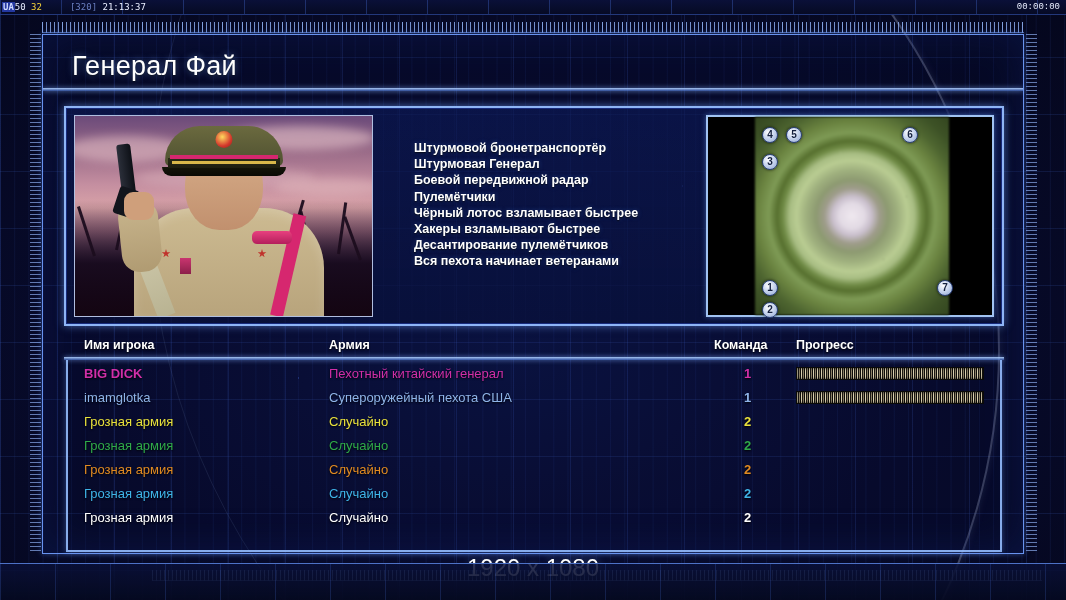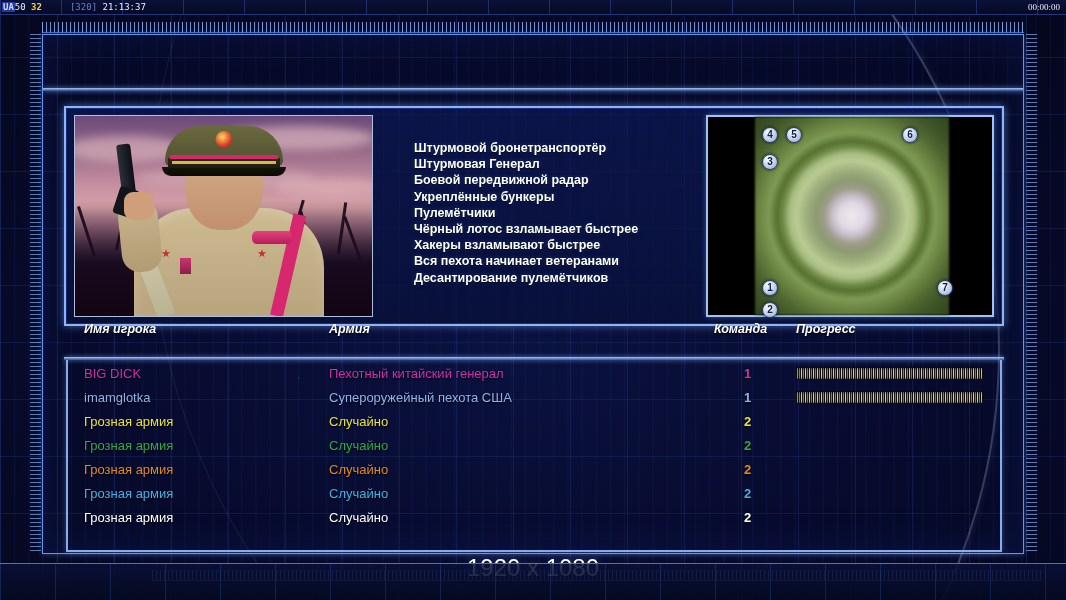--- a/index.html
+++ b/index.html
@@ -53,25 +53,25 @@
   .topbar { position:absolute; left:0; top:0; width:1066px; height:15px;
     background:linear-gradient(to bottom,#0a1038,#060a24);
     border-bottom:1px solid rgba(60,95,190,.5); }
   .topbar .tgrid { position:absolute; inset:0;
     background-image:linear-gradient(to right, rgba(70,110,215,.35) 1px, transparent 1px);
     background-size:61px 100%; }
   .topleft { position:absolute; left:2px; top:1px; font-size:9px; line-height:13px;
     font-family:"DejaVu Sans Mono", monospace; white-space:nowrap; letter-spacing:0px; }
   .topleft .ua { color:#cfd9ff; background:#2438a0; padding:0 1px; font-weight:bold; }
   .topleft .n1 { color:#e7ecff; }
-  .topleft .n2 { color:#f5d23a; font-weight:bold; }
+  .topleft .n2 { color:#f5d23a; font-weight:normal; }
   .topleft .n3 { color:#6a7ec0;margin-left:28px; }
   .topleft .tm { color:#e9eeff; }
   .topright { position:absolute; right:6px; top:1px; font-size:9px; line-height:13px;
-    color:#e9eeff; font-family:Liberation Serif, serif; }
+    color:#e9eeff; font-family:Liberation Mono, monospace; }
 
   
   .ruler-h { position:absolute; height:11px;
     background:
       repeating-linear-gradient(to right,
         rgba(150,185,255,.85) 0px, rgba(150,185,255,.85) 1px, transparent 1px, transparent 4px);
     border-bottom:1px solid rgba(120,160,245,.7);
     opacity:.85; }
   .ruler-h.major { background:
       repeating-linear-gradient(to right,
@@ -186,21 +186,21 @@
       radial-gradient(1px 1px at 44% 18%, #fff 50%, transparent 51%),
       radial-gradient(1px 1px at 78% 40%, #000 50%, transparent 51%);
   }
   .startpos { position:absolute; width:16px; height:16px; border-radius:50%;
     background:radial-gradient(circle at 38% 32%, #ffffff, #c9d6ef 45%, #8fa6d0 100%);
     border:1px solid #2a3f78; color:#14203f; font-size:10px; font-weight:bold;
     line-height:14px; text-align:center;
     box-shadow:0 0 3px rgba(0,0,0,.7); }
 
   
-  .thead { position:absolute; left:64px; top:322px; width:940px; height:20px;font-style:italic; }
+  .thead { position:absolute; left:64px; top:338px; width:940px; height:20px; }
   .thead span { position:absolute; color:#ffffff; font-size:12.5px; font-weight:bold;
     text-shadow:0 1px 2px rgba(0,0,0,.95); }
   .thead-rule { position:absolute; left:64px; top:357px; width:940px; height:3px;
     background:linear-gradient(to bottom, rgba(185,215,255,.95), rgba(70,120,230,.5));
     box-shadow:0 0 5px rgba(130,175,255,.65); }
 
   .tbody-frame { position:absolute; left:66px; top:360px; width:936px; height:192px;
     border-left:2px solid rgba(150,190,255,.9);
     border-right:2px solid rgba(150,190,255,.9);
     border-bottom:2px solid rgba(150,190,255,.9);
@@ -254,20 +254,21 @@
     <div class="topright">00:00:00</div>
   </div>
 
   <div class="ruler-h major" style="left:42px; top:22px; width:982px;"></div>
   <div class="ruler-v" style="left:30px; top:34px; height:520px;"></div>
   <div class="ruler-v" style="left:1026px; top:34px; height:520px;"></div>
   <div class="ruler-h" style="left:152px; top:570px; width:890px;"></div>
 
   <div class="frame-outer"></div>
 
+  <div class="title">Генерал Фай</div>
   <div class="title-rule"></div>
 
   <div class="panel">
 
     <div class="portrait">
       <div class="sky"></div>
       <div class="cloud" style="left:-10px;top:20px;width:120px;height:26px;background:#e8c3c9;"></div>
       <div class="cloud" style="left:150px;top:10px;width:150px;height:24px;background:#f0cdd0;"></div>
       <div class="cloud" style="left:60px;top:52px;width:180px;height:20px;background:#d8aeb8;"></div>
       <div class="cloud" style="left:200px;top:62px;width:110px;height:18px;background:#e3b9bd;"></div>
@@ -298,26 +299,25 @@
       <div class="hand"></div>
       <div class="medal"></div>
       <div class="star" style="left:50%;transform:translateX(-62px);"></div>
       <div class="star" style="left:50%;transform:translateX(34px);"></div>
     </div>
 
     <ul class="abilities">
       <li>Штурмовой бронетранспортёр</li>
       <li>Штурмовая Генерал</li>
       <li>Боевой передвижной радар</li>
-      <li>Укреплённые бункеры</li>
       <li>Пулемётчики</li>
       <li>Чёрный лотос взламывает быстрее</li>
       <li>Хакеры взламывают быстрее</li>
+      <li>Десантирование пулемётчиков</li>
       <li>Вся пехота начинает ветеранами</li>
-      <li>Десантирование пулемётчиков</li>
     </ul>
 
     <div class="minimap-wrap">
       <div class="mm-terrain">
         <div class="mm-noise"></div>
       </div>
       <div class="startpos" style="left:54px;top:10px;"><span>4</span></div>
       <div class="startpos" style="left:78px;top:10px;"><span>5</span></div>
       <div class="startpos" style="left:194px;top:10px;"><span>6</span></div>
       <div class="startpos" style="left:54px;top:37px;"><span>3</span></div>
@@ -331,21 +331,21 @@
     <span style="left:20px;">Имя игрока</span>
     <span style="left:265px;">Армия</span>
     <span style="left:650px;">Команда</span>
     <span style="left:732px;">Прогресс</span>
   </div>
   <div class="thead-rule"></div>
   <div class="tbody-frame"></div>
 
   <div class="rows" id="rows">
       <div class="row">
-        <div class="name" style="color: rgb(209, 47, 168);">BIG DICK</div>
+        <div class="name" style="color: rgb(209, 47, 168); font-weight: bold;">BIG DICK</div>
         <div class="army" style="color: rgb(209, 47, 168);">Пехотный китайский генерал</div>
         <div class="team" style="color: rgb(209, 47, 168);">1</div>
         <div class="prog">
           <div class="prog-bar"></div>
         </div>
       </div>
       <div class="row">
         <div class="name" style="color: rgb(143, 180, 232);">imamglotka</div>
         <div class="army" style="color: rgb(143, 180, 232);">Супероружейный пехота США</div>
         <div class="team" style="color: rgb(143, 180, 232);">1</div>

